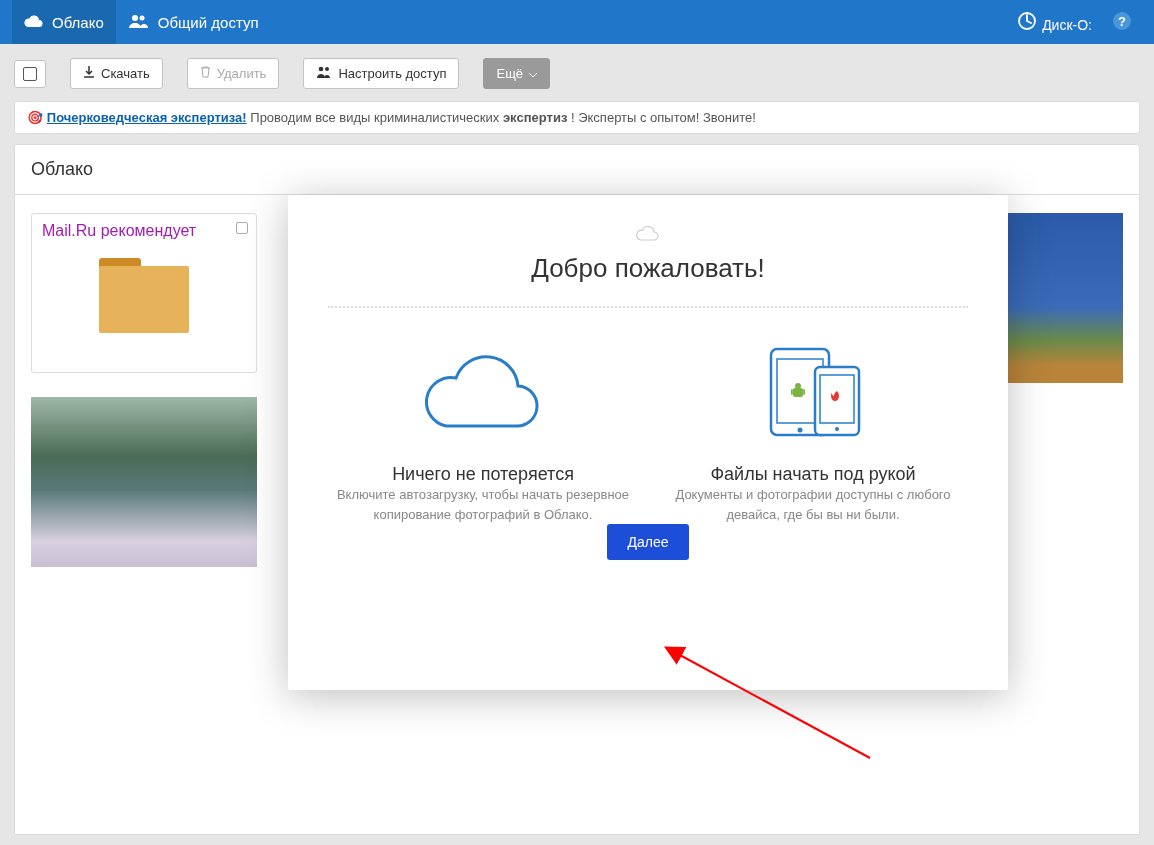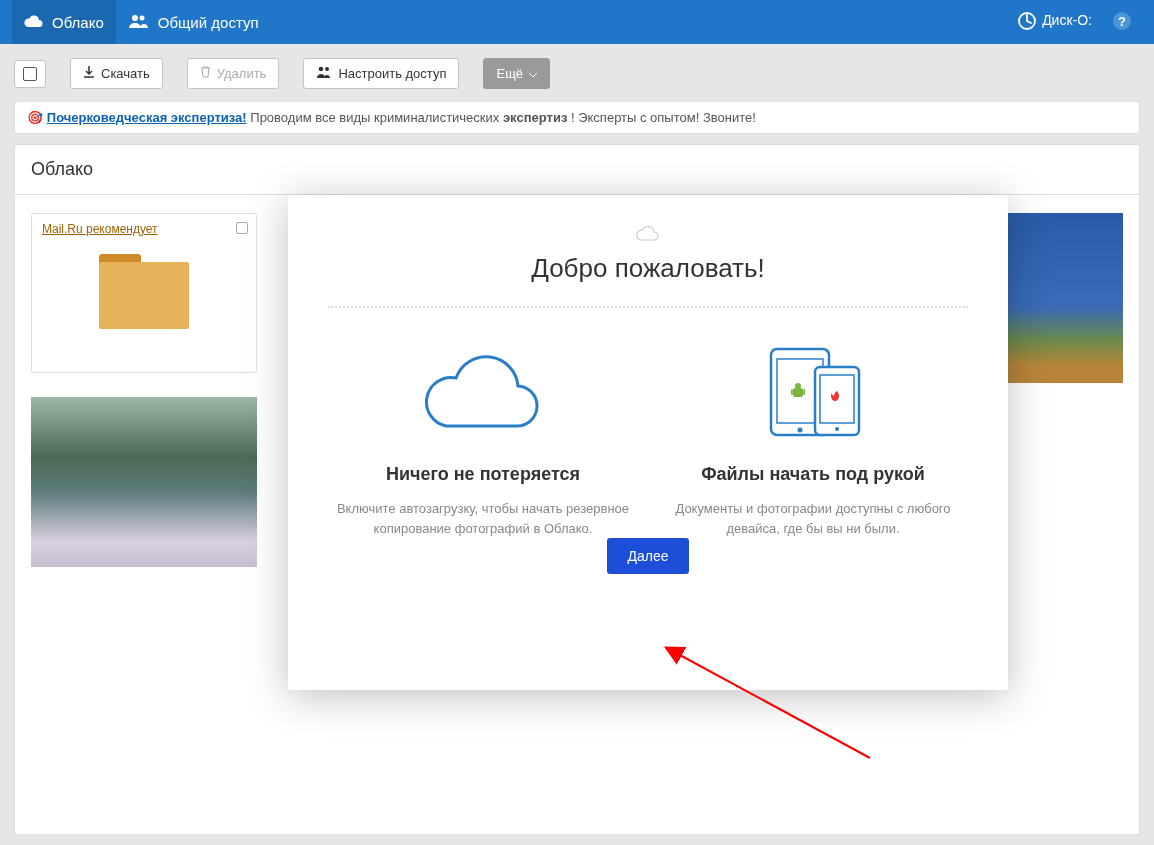--- a/index.html
+++ b/index.html
@@ -3,21 +3,21 @@
 <meta charset="utf-8">
 <style>
 * { box-sizing: border-box; margin: 0; padding: 0; }
 body { font-family: Arial, Helvetica, sans-serif; background: #e6e6e6; width: 1154px; height: 845px; overflow: hidden; position: relative; }
 
 
 .topnav { background: #2076c8; height: 44px; display: flex; align-items: center; padding: 0 12px; color: #fff; }
 .topnav .nav-item { display: flex; align-items: center; gap: 8px; padding: 0 12px; height: 100%; font-size: 15px; cursor: pointer; }
 .topnav .nav-item.active { background: #1a68b0; }
 .topnav .spacer { flex: 1; }
-.topnav .icon-btn { display: flex; align-items: flex-start; gap: 6px; padding: 0 10px; font-size: 14px; cursor: pointer; }
+.topnav .icon-btn { display: flex; align-items: flex-end; gap: 6px; padding: 0 10px; font-size: 14px; cursor: pointer; }
 
 
 .toolbar { padding: 14px 14px 10px; display: flex; gap: 24px; align-items: center; }
 .btn { background: #fff; border: 1px solid #c3c3c3; border-radius: 3px; padding: 7px 12px; font-size: 13px; color: #333; display: inline-flex; align-items: center; gap: 6px; cursor: pointer; }
 .btn.disabled { color: #aaa; cursor: default; }
 .btn.checkbox { padding: 6px 8px; }
 .chk { width: 14px; height: 14px; border: 1.5px solid #555; border-radius: 2px; display: inline-block; }
 .btn.dark { background: #9a9a9a; border-color: #9a9a9a; color: #fff; }
 
 
@@ -28,40 +28,40 @@
 
 .breadcrumb { background: #fff; border: 1px solid #ddd; border-radius: 3px 3px 0 0; margin: 0 14px; padding: 14px 16px; font-size: 18px; color: #333; }
 
 
 .content { background: #fff; border: 1px solid #ddd; border-top: none; margin: 0 14px; padding: 18px 0 40px; min-height: 640px; display: flex; gap: 24px; }
 .col { display: flex; flex-direction: column; gap: 24px; }
 .col.left { margin-left: 16px; }
 .col.right { margin-right: 16px; margin-left: auto; }
 
 .tile-folder { width: 226px; height: 160px; border: 1px solid #ddd; border-radius: 3px; padding: 8px 10px; position: relative; }
-.tile-folder .label { font-size: 12px; color: #a16207; text-decoration: underline; }
+.tile-folder .label { font-size: 16px; color: #a21caf; }
 .tile-folder .chk2 { position: absolute; right: 8px; top: 8px; width: 12px; height: 12px; border: 1px solid #aaa; border-radius: 2px; }
 .folder-icon { width: 90px; height: 75px; margin: 18px auto 0; position: relative; }
 .folder-icon .tab { position: absolute; top: 0; left: 0; width: 42px; height: 14px; background: #cf8a28; border-radius: 3px 3px 0 0; }
 .folder-icon .body { position: absolute; top: 8px; left: 0; right: 0; bottom: 0; background: #e6b35a; border-radius: 2px; }
 
 .thumb { width: 226px; height: 170px; background: #888; }
 .thumb.lake { background: linear-gradient(to bottom, #9fb8a8 0%, #4a6b55 35%, #5a7a7a 55%, #d8d0e0 85%, #c8c0d0 100%); }
 .thumb.hay { background: linear-gradient(to bottom, #2a5aa8 0%, #3a6ab8 55%, #6a8a4a 75%, #b8843a 90%); }
 
 
 .modal-backdrop { position: absolute; inset: 0; pointer-events: none; padding-left: 8px; }
 .modal { position: absolute; left: 288px; top: 195px; width: 720px; height: 495px; background: #fff; box-shadow: 0 6px 40px rgba(0,0,0,0.25); border-radius: 2px; padding: 30px 40px 24px; text-align: center; pointer-events: auto; }
 .modal .cloud-mini { color: #ccc; margin-bottom: 8px; }
 .modal h1 { font-size: 26px; font-weight: normal; color: #333; }
 .modal .divider { border-top: 2px dotted #ddd; margin: 22px 0 28px; }
 .modal .features { display: flex; gap: 20px; }
 .modal .feature { flex: 1; }
 .modal .feature .ico { height: 110px; display: flex; align-items: center; justify-content: center; margin-bottom: 18px; }
-.modal .feature h3 { font-size: 18px; font-weight: bold; color: #333; margin-bottom: 14px; }
+.modal .feature h3 { font-size: 18px; font-weight: normal; color: #333; }
 .modal .feature p { font-size: 13px; color: #888; line-height: 1.5; }
 .modal .btn-primary { background: #1d4ed8; color: #fff; border: none; border-radius: 3px; padding: 10px 20px; font-size: 14px; cursor: pointer; }
 
 
 .arrow { position: absolute; left: 670px; top: 648px; pointer-events: none; }
 .arrow svg { overflow: visible; }
 </style>
 </head>
 <body>
 

